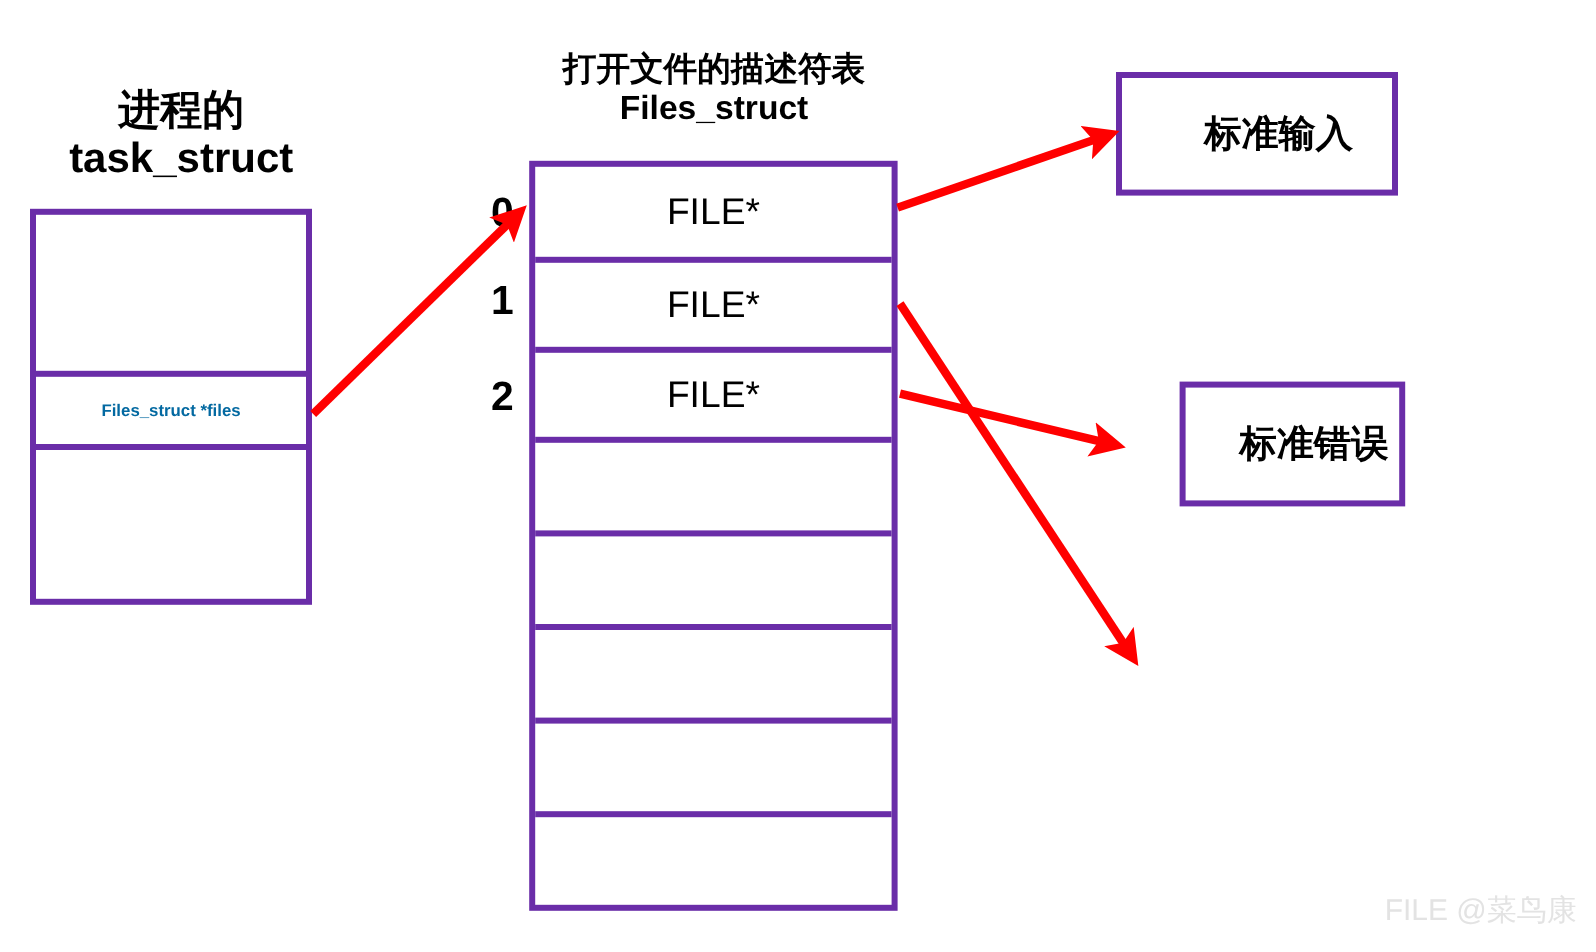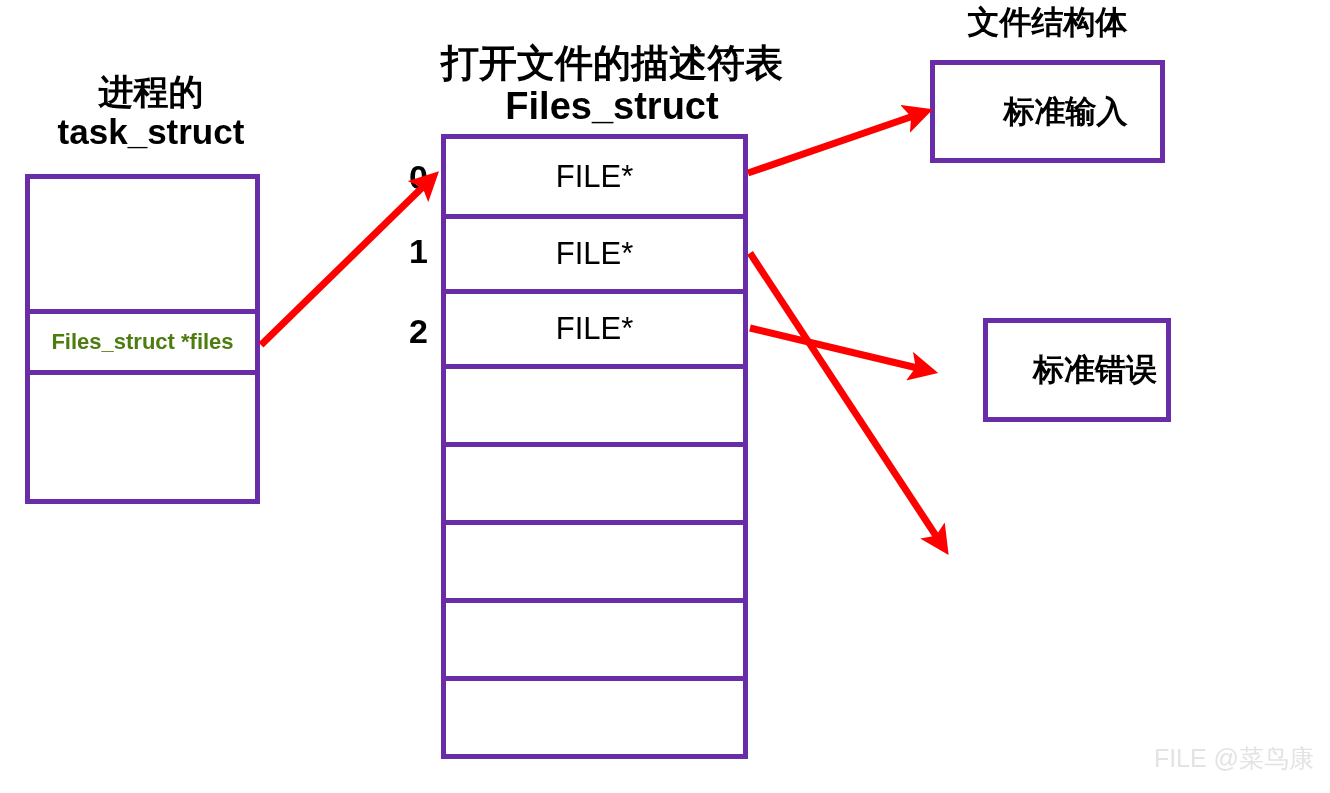--- a/index.html
+++ b/index.html
@@ -46,39 +46,39 @@
     display: flex;
     flex-direction: column;
     background: #ffffff;
   }
   #task-struct-box .ts-row {
     flex: 0 0 auto;
     box-sizing: border-box;
     display: flex;
     align-items: center;
     justify-content: center;
-    color: #4d7c0f;
-    font-weight: bold;
-    font-size: 22px;
+    color: #0369a1;
+    font-weight: bold;
+    font-size: 14px;
     white-space: nowrap;
   }
   #task-struct-box .ts-row.r0 { height: 130px; }
   #task-struct-box .ts-row.r1 {
     height: 66px;
     border-top: 5px solid #6a2da8;
     border-bottom: 5px solid #6a2da8;
   }
   #task-struct-box .ts-row.r2 { flex: 1 1 auto; }
 
   
   #files-struct-title {
-    left: 432px;
+    left: 415px;
     top: 42px;
     width: 360px;
-    font-size: 38px;
+    font-size: 28px;
   }
   #files-struct-table {
     position: absolute;
     left: 441px;
     top: 134px;
     width: 307px;
     height: 625px;
     border: 5px solid #6a2da8;
     box-sizing: border-box;
     display: flex;
@@ -187,21 +187,20 @@
     <div class="fd-row h-lg">FILE*</div>
     <div class="fd-row h-lg">FILE*</div>
     <div class="fd-row h-lg">FILE*</div>
     <div class="fd-row h-sm"></div>
     <div class="fd-row h-sm"></div>
     <div class="fd-row h-sm"></div>
     <div class="fd-row h-sm"></div>
     <div class="fd-row h-sm"></div>
   </div>
 
-  <div class="title" id="file-struct-title">文件结构体</div>
 
   <div class="fs-box" id="fs-box-stdin">标准输入</div>
   <div class="fs-box" id="fs-box-stderr">标准错误</div>
 
   <svg id="arrow-layer" viewBox="0 0 1330 793">
     <defs>
       <marker id="arrowhead" markerWidth="4.2" markerHeight="4.2" refX="3.0" refY="2.1" orient="auto" markerUnits="strokeWidth">
         <path d="M0,0 L4.2,2.1 L0,4.2 L0.9,2.1 Z" fill="#ff0000"></path>
       </marker>
     </defs>

